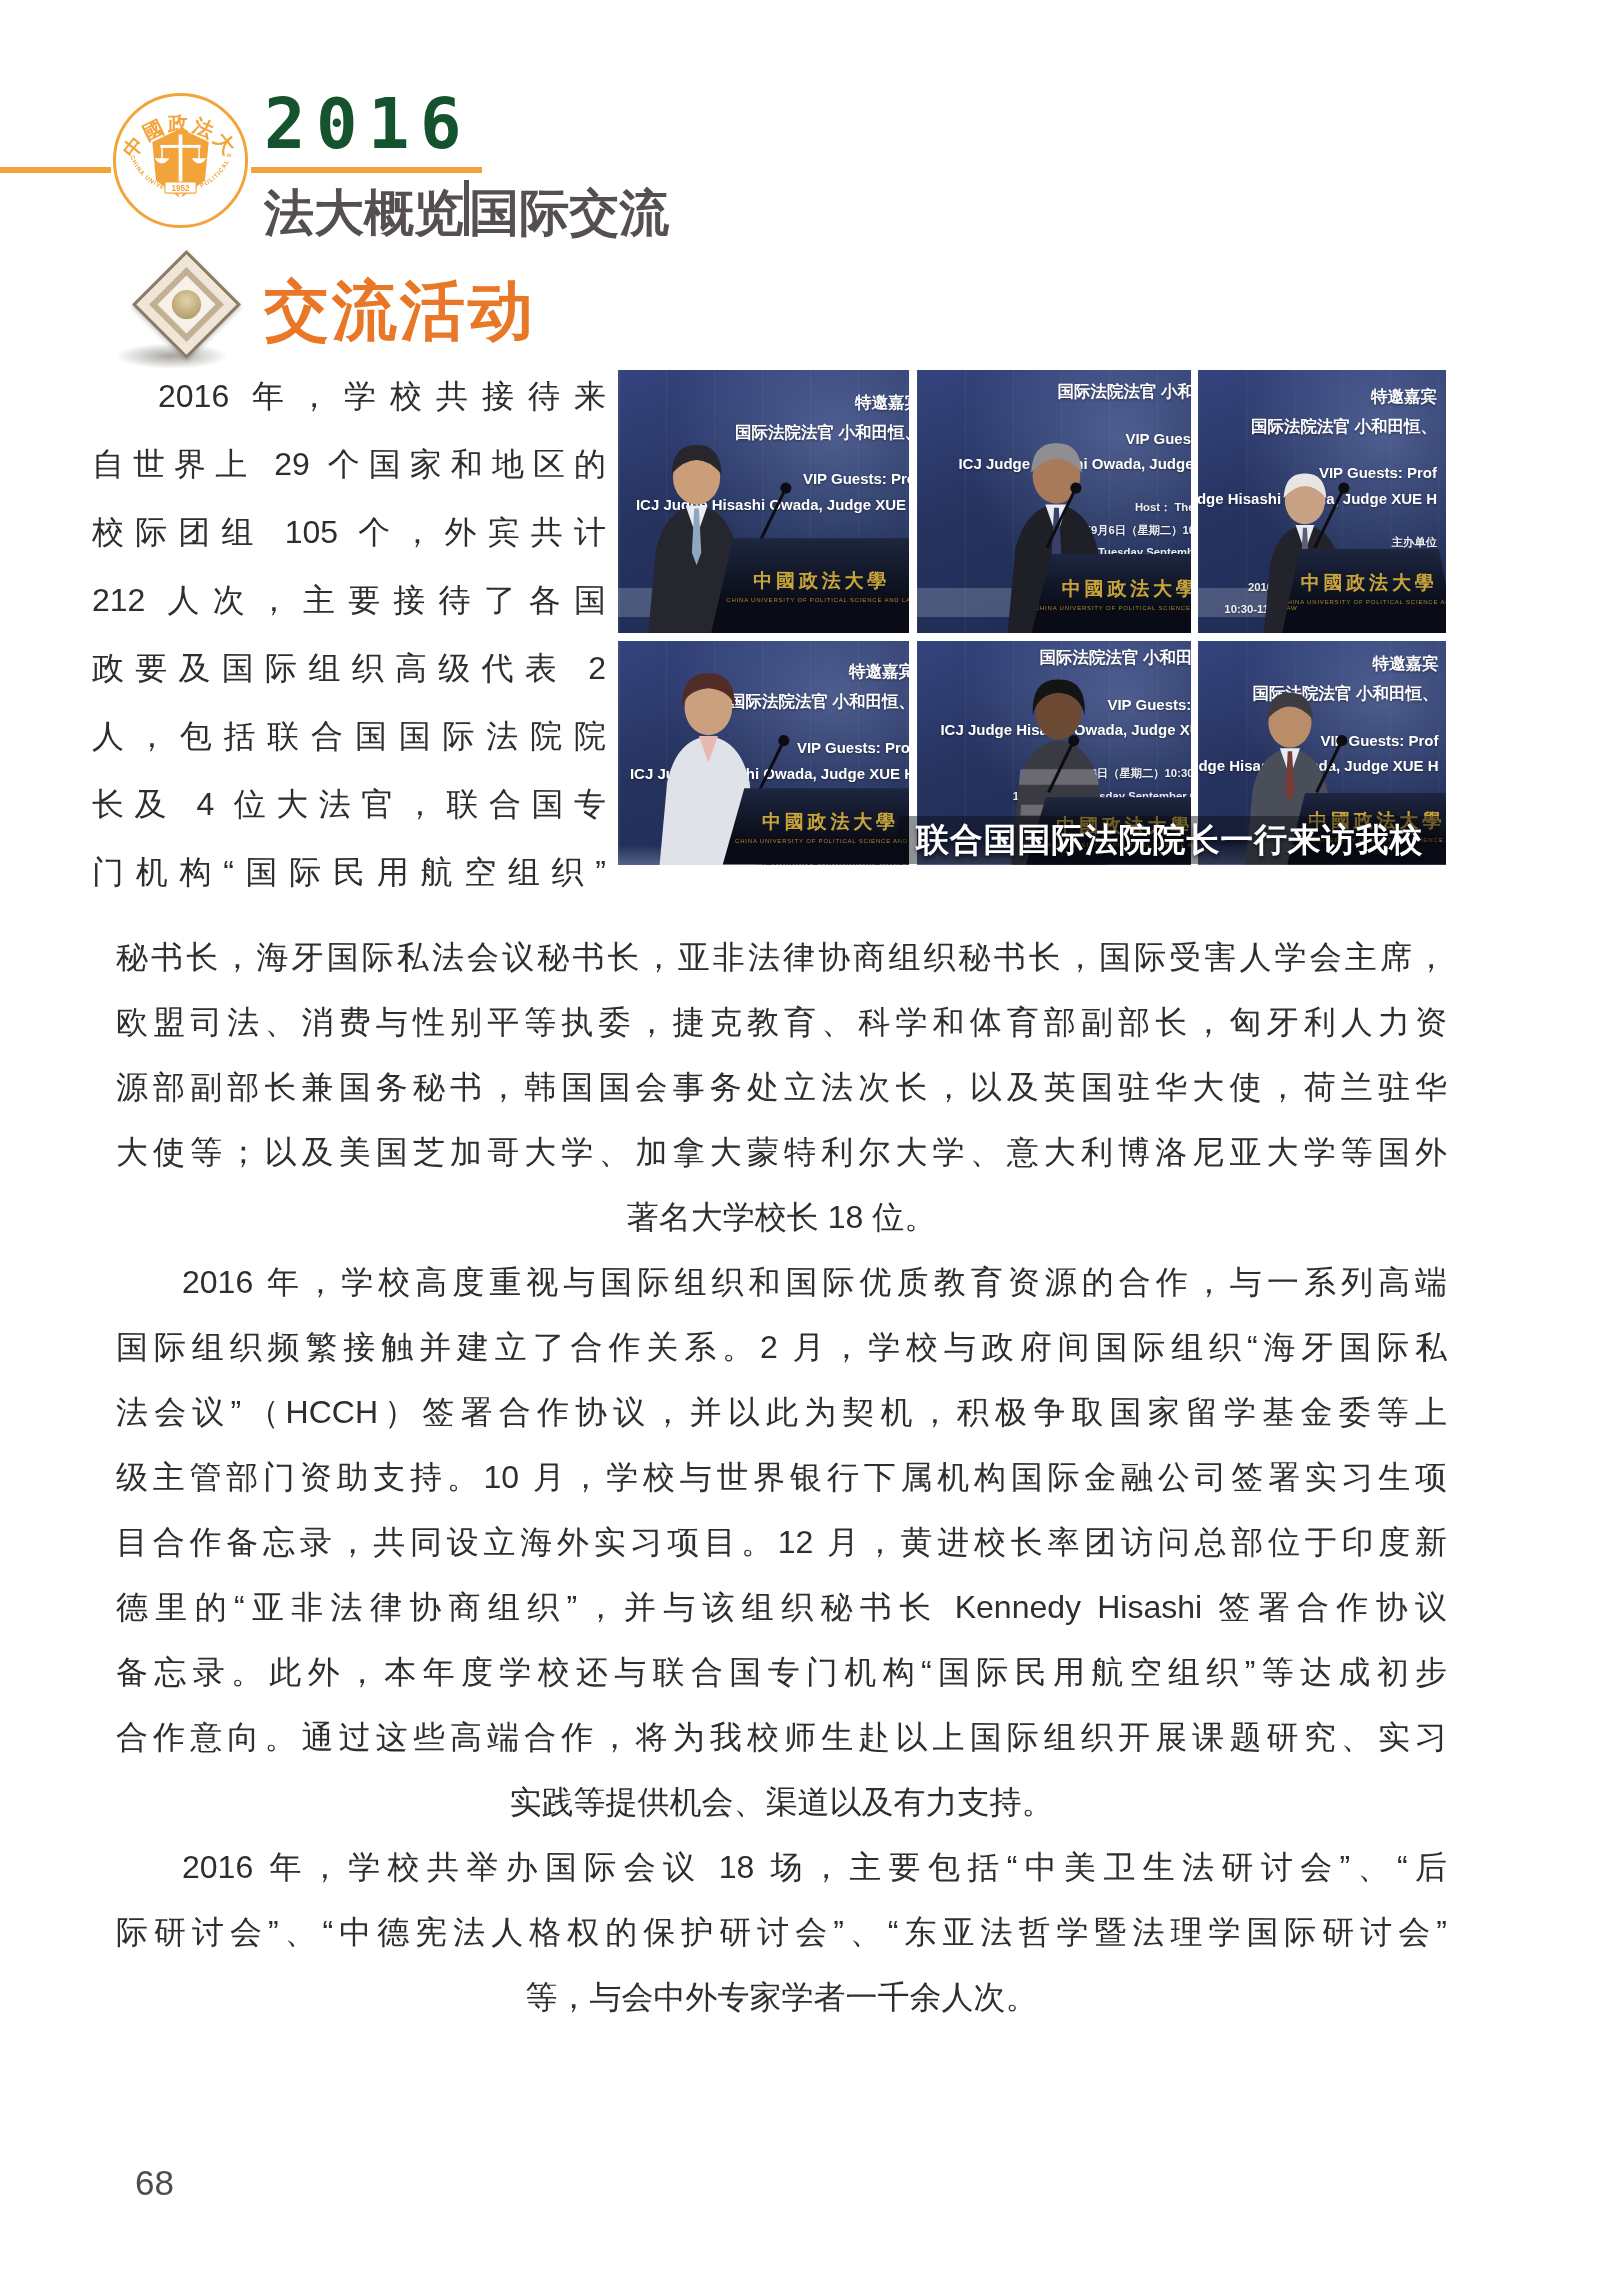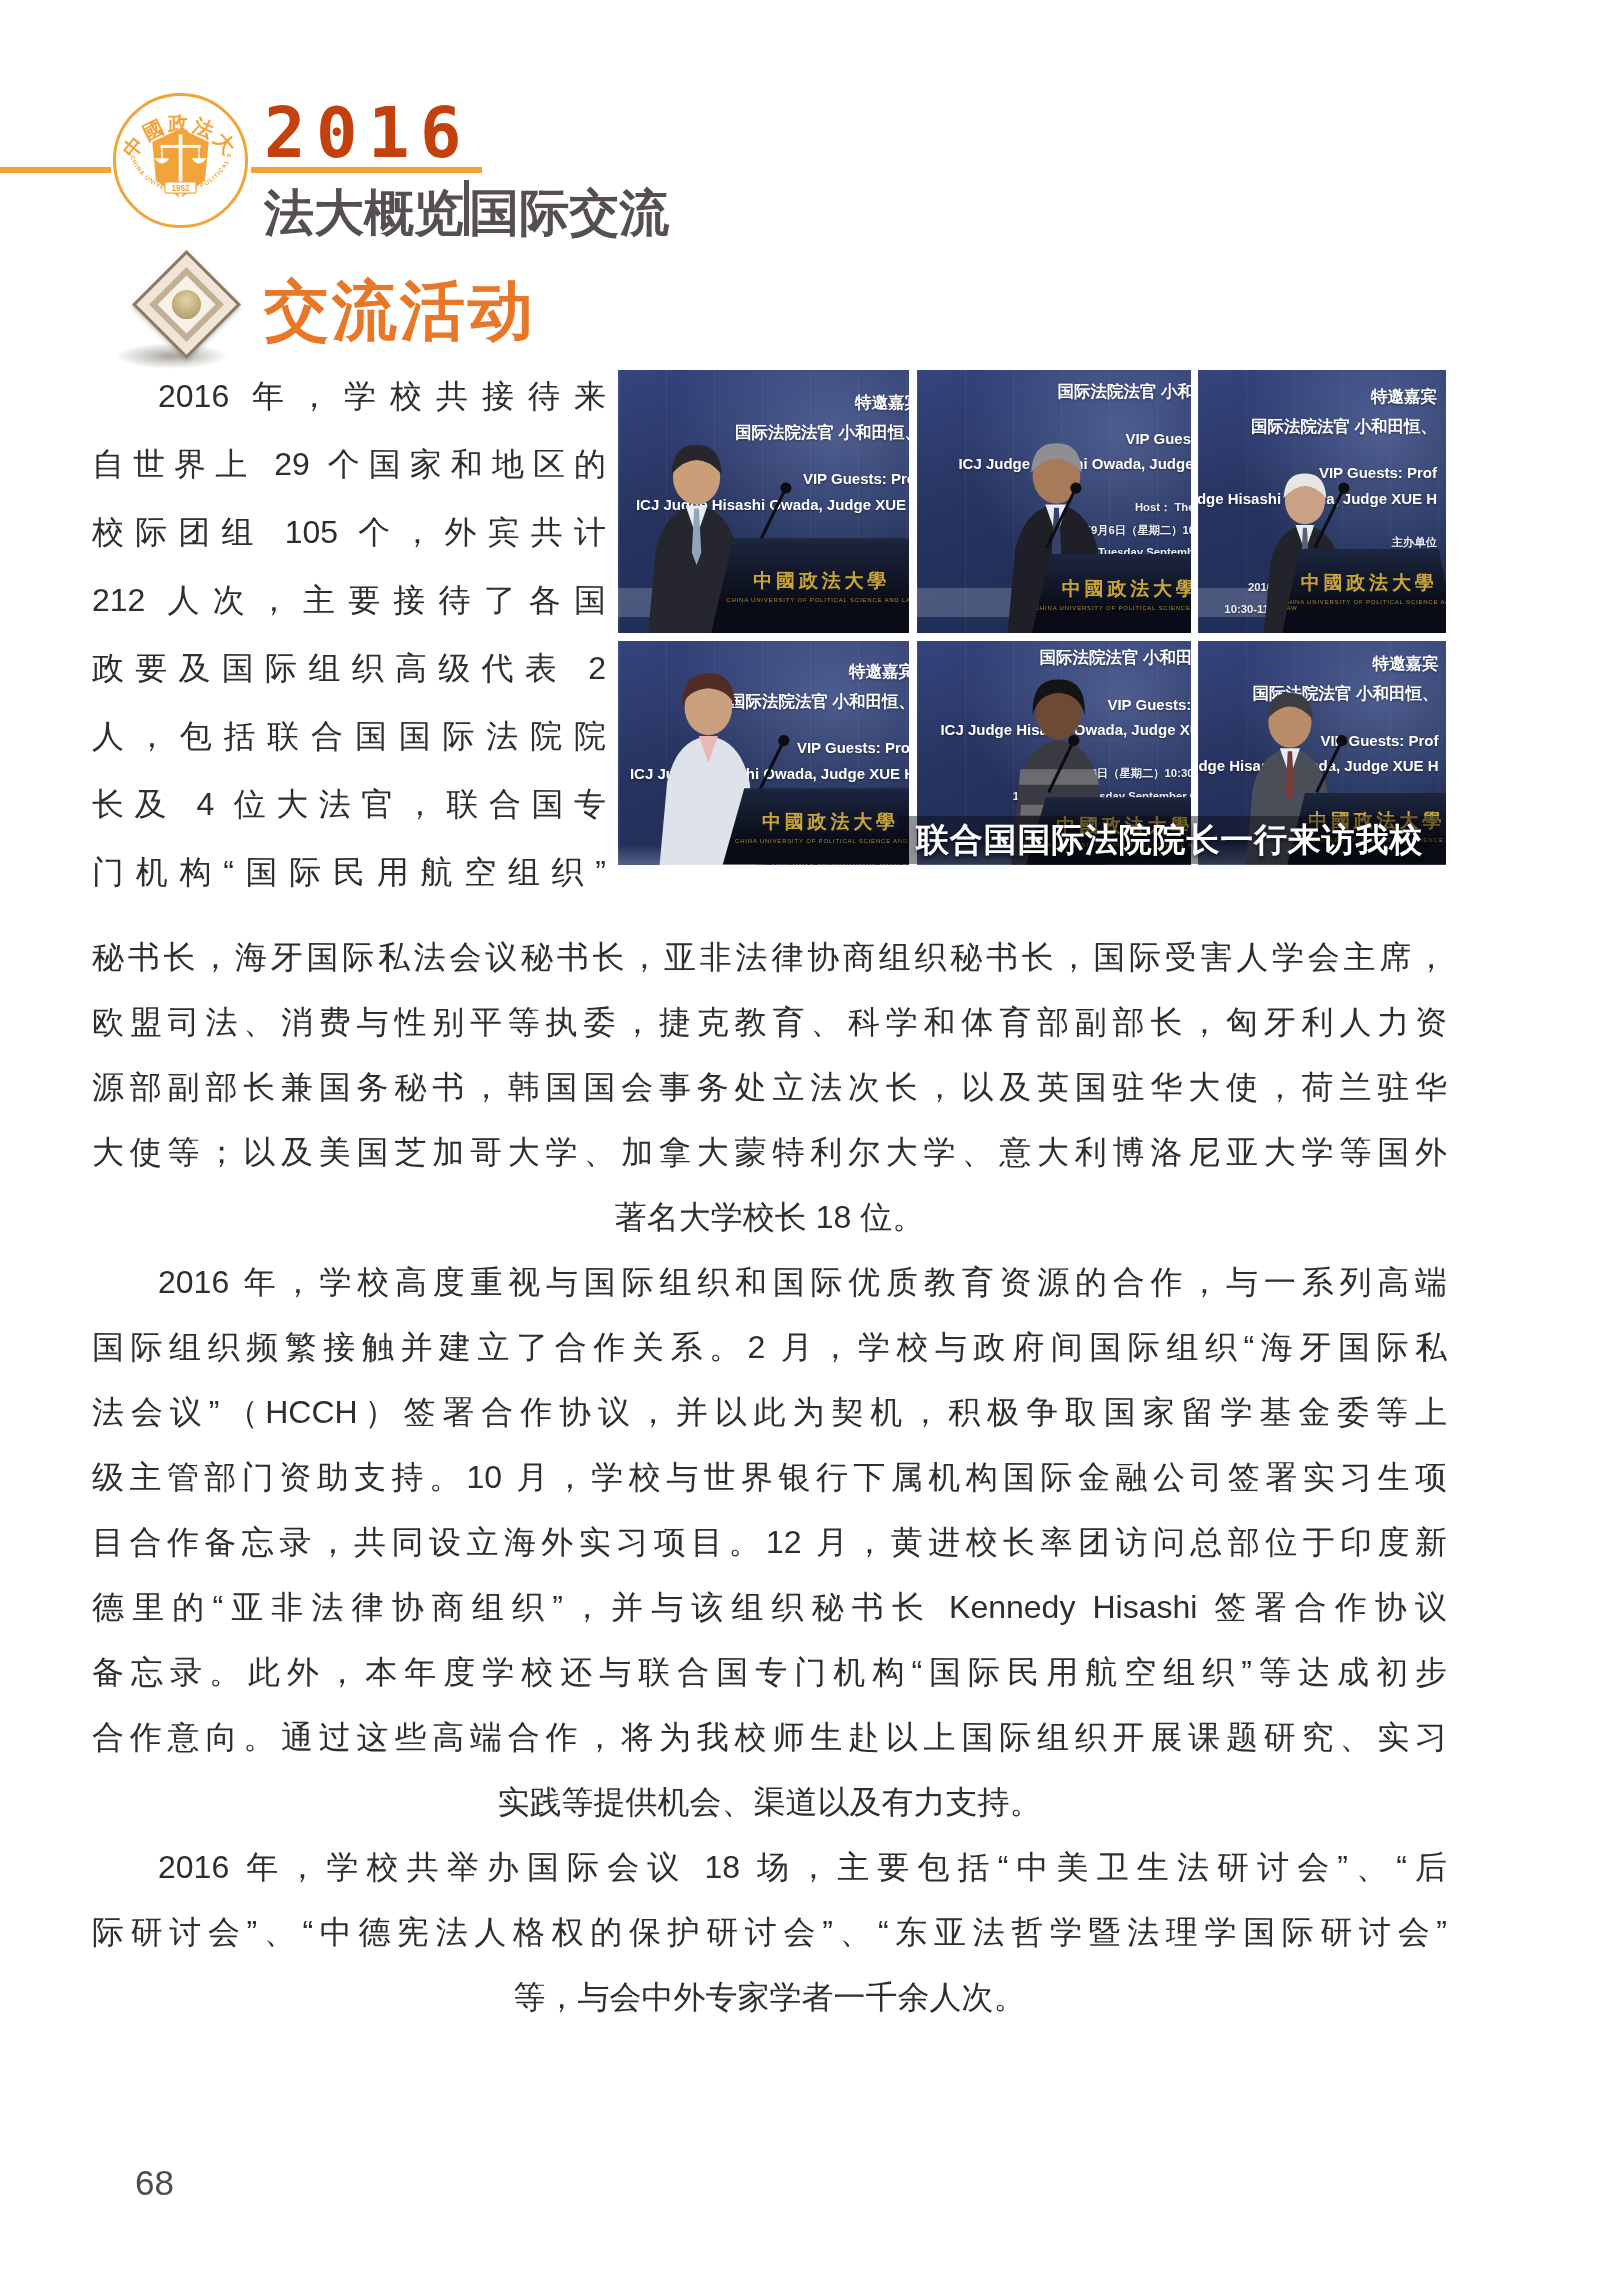--- a/index.html
+++ b/index.html
@@ -4,23 +4,23 @@
 <style>
   html,body{margin:0;padding:0;background:#e8e8e8;}
   .page{position:relative;width:1620px;height:2295px;background:#ffffff;overflow:hidden;
         font-family:"Liberation Sans",sans-serif;color:#2e2e2e;}
 
   
   .h-rule{position:absolute;background:#F2A43B;height:6px;}
   .h-rule.left{left:0;top:167px;width:111px;}
   .h-rule.right{left:251px;top:167px;width:231px;}
   .seal{position:absolute;left:110px;top:90px;width:141px;height:141px;}
-  .year{position:absolute;left:264px;top:95px;height:77px;line-height:77px;
+  .year{position:absolute;left:264px;top:86px;height:77px;line-height:77px;
         font-family:"DejaVu Sans Mono",monospace;font-weight:bold;font-size:69px;
-        letter-spacing:10.5px;color:#c2410c;}
+        letter-spacing:10.5px;color:#14532d;}
   .masthead{position:absolute;left:264px;top:180px;display:flex;gap:0;
         color:#55504f;font-family:"DejaVu Serif",serif;font-weight:bold;font-size:50px;}
   .mh-bar{width:5.3px;height:56px;background:#55504f;}
 
   
   .ornament{position:absolute;left:128px;top:260px;width:113px;height:107px;}
   .orn-shadow{position:absolute;left:-13.5px;bottom:-1.5px;width:113px;height:25.5px;border-radius:50%;
         background:radial-gradient(ellipse at center,rgba(60,52,40,.45),rgba(60,52,40,0) 70%);}
   .d-outer{position:absolute;left:19.5px;top:6px;width:71px;height:71px;transform:rotate(45deg);
         background:#efe6d8;border:3px solid #8a7a64;box-shadow:1.5px 1.5px 4.5px rgba(0,0,0,.25);}
@@ -28,21 +28,21 @@
   .d-inner{position:absolute;left:6px;top:6px;width:28.5px;height:28.5px;border-radius:50%;
         background:radial-gradient(circle at 40% 40%,#e3d4a8,#a38a58);}
   .sec-title{position:absolute;left:264px;top:267px;font-family:"DejaVu Serif",serif;font-weight:bold;
         font-size:65px;letter-spacing:3px;color:#E87728;}
 
   
   .colText{position:absolute;left:92px;top:362px;width:514px;}
   .fullText{position:absolute;left:92px;top:925px;width:1355px;}
   .ln{font-size:32px;color:#2e2e2e;white-space:normal;}
   .colText .ln{height:68px;line-height:68px;}
-  .fullText .ln{height:65px;line-height:65px;}
+  .fullText .ln{height:65px;line-height:65px;margin-left:24px;}
   .j{text-align:justify;text-align-last:justify;}
   .e{text-align:center;text-align-last:auto;}
   .ind{text-indent:66px;}
 
   
   .collage{position:absolute;left:618px;top:370px;width:828px;height:494px;background:#fff;
         display:grid;grid-template-columns:291px 274px 248px;grid-template-rows:263px 224px;gap:7.5px;}
   .photo{position:relative;overflow:hidden;
         background:
           radial-gradient(ellipse at 75% 25%,rgba(140,160,215,.38),rgba(140,160,215,0) 55%),

